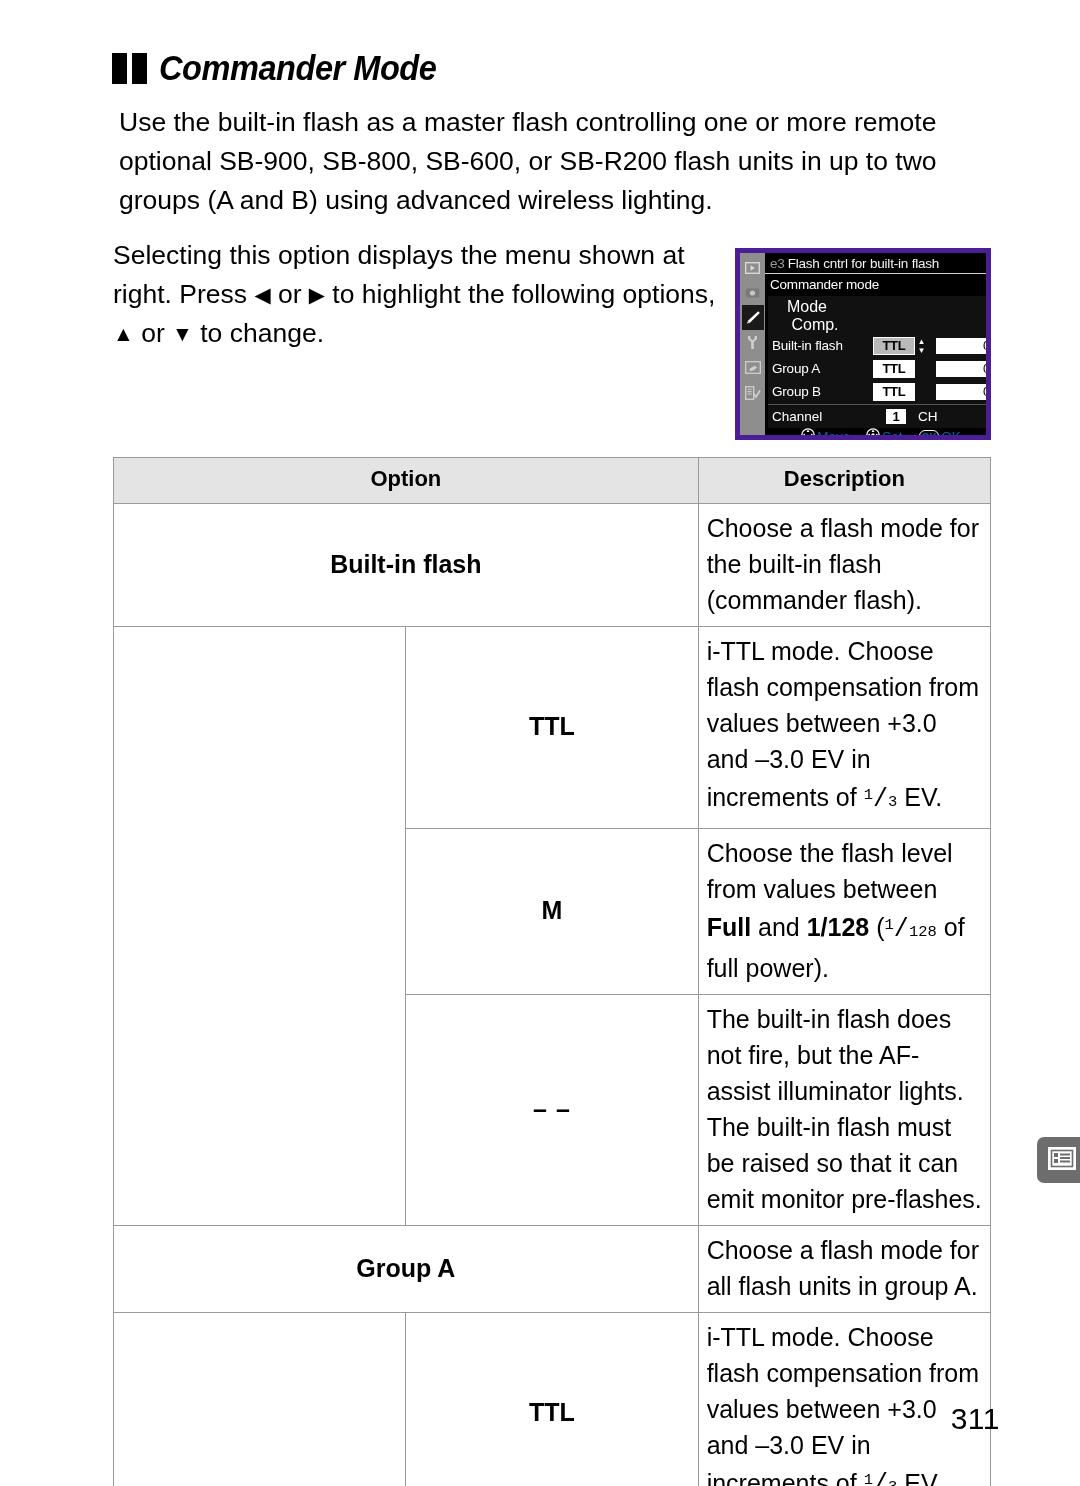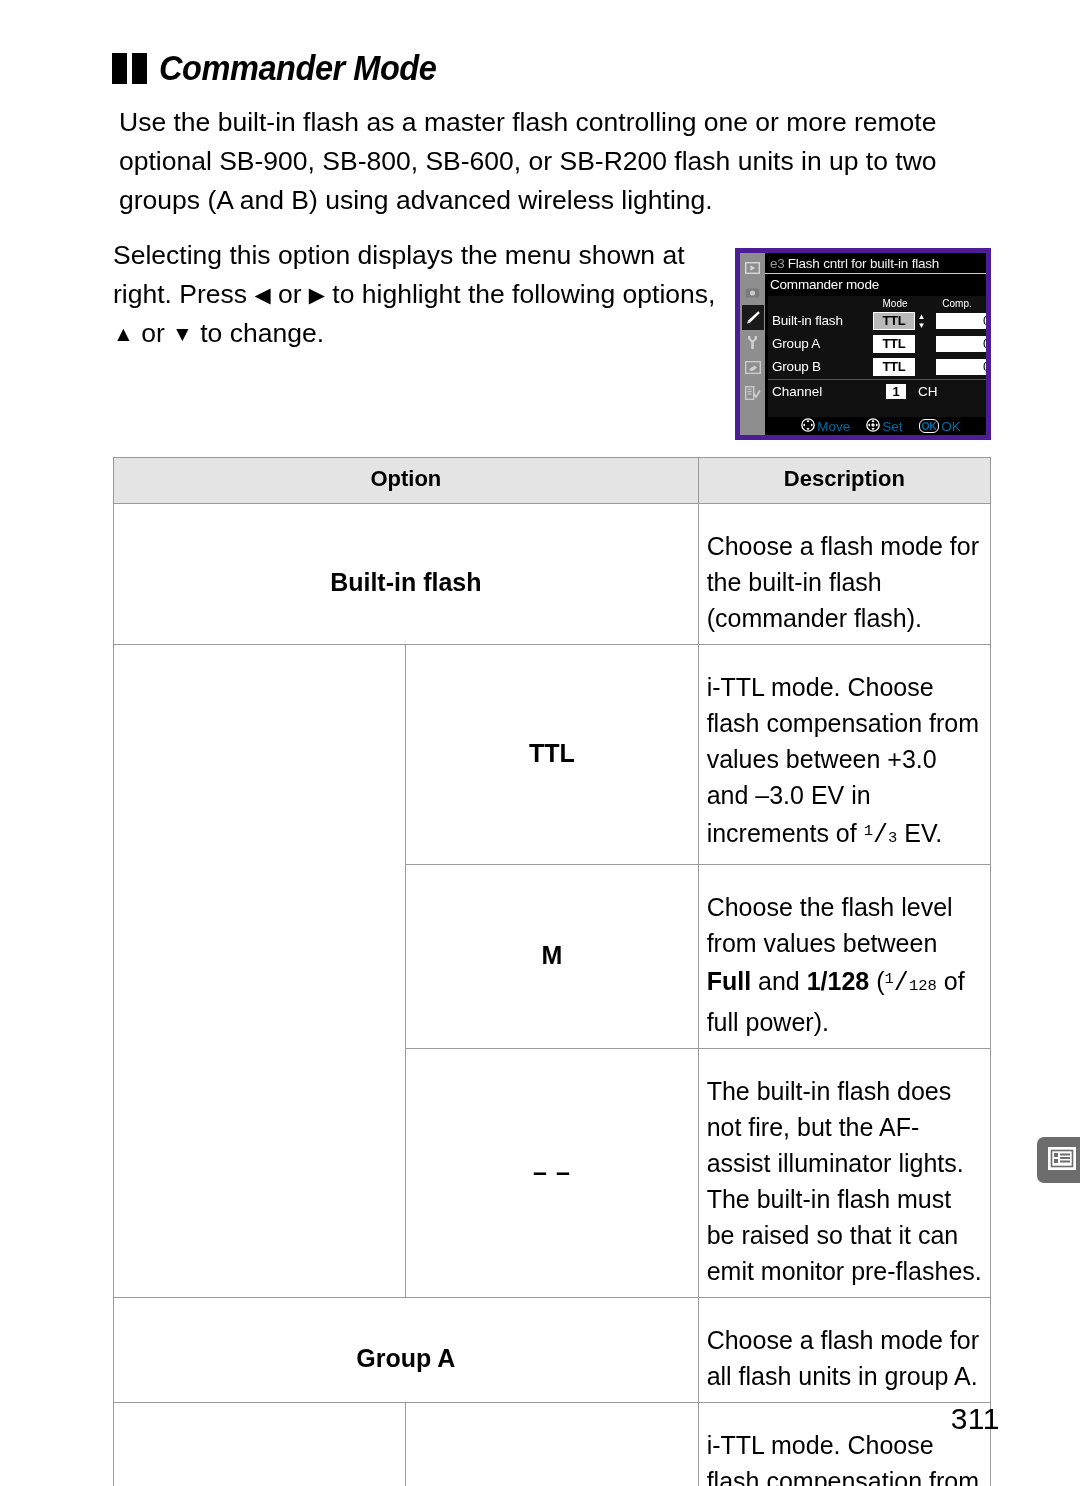--- a/index.html
+++ b/index.html
@@ -130,22 +130,23 @@
   .lcd-body {
     background: #111111;
     margin: 1px 3px 0 3px;
     flex: 1;
     position: relative;
     padding-top: 2px;
   }
   .lcd-colhdr {
     display: flex;
     color: #fff;
-    font-size: 10px;
-    padding-left: 4px;
+    font-size: 16px;
+    padding-left: 12px;
+    flex-direction: column;
   }
   .lcd-colhdr .sp { width: 96px; }
   .lcd-colhdr .c-mode { width: 54px; text-align: center; }
   .lcd-colhdr .c-comp { width: 70px; text-align: center; }
   .lcd-row {
     display: flex;
     align-items: center;
     color: #fff;
     font-size: 13.5px;
     height: 23px;
@@ -238,21 +239,21 @@
     position: absolute;
     left: 113px;
     top: 457px;
     width: 878px;
     border-collapse: collapse;
     font-size: 25px;
     table-layout: fixed;
   }
   .opt-table td, .opt-table th {
     border: 1.5px solid #9a9a9a;
-    padding: 24px 8px 8px 8px;
+    padding: 6px 8px 8px 8px;
     vertical-align: middle;
     line-height: 36px;
   }
   .opt-table thead th {
     background: #e4e4e4;
     font-weight: bold;
     text-align: center;
     font-size: 22px;
     padding: 6px 8px 9px 8px;
     line-height: 30px;

